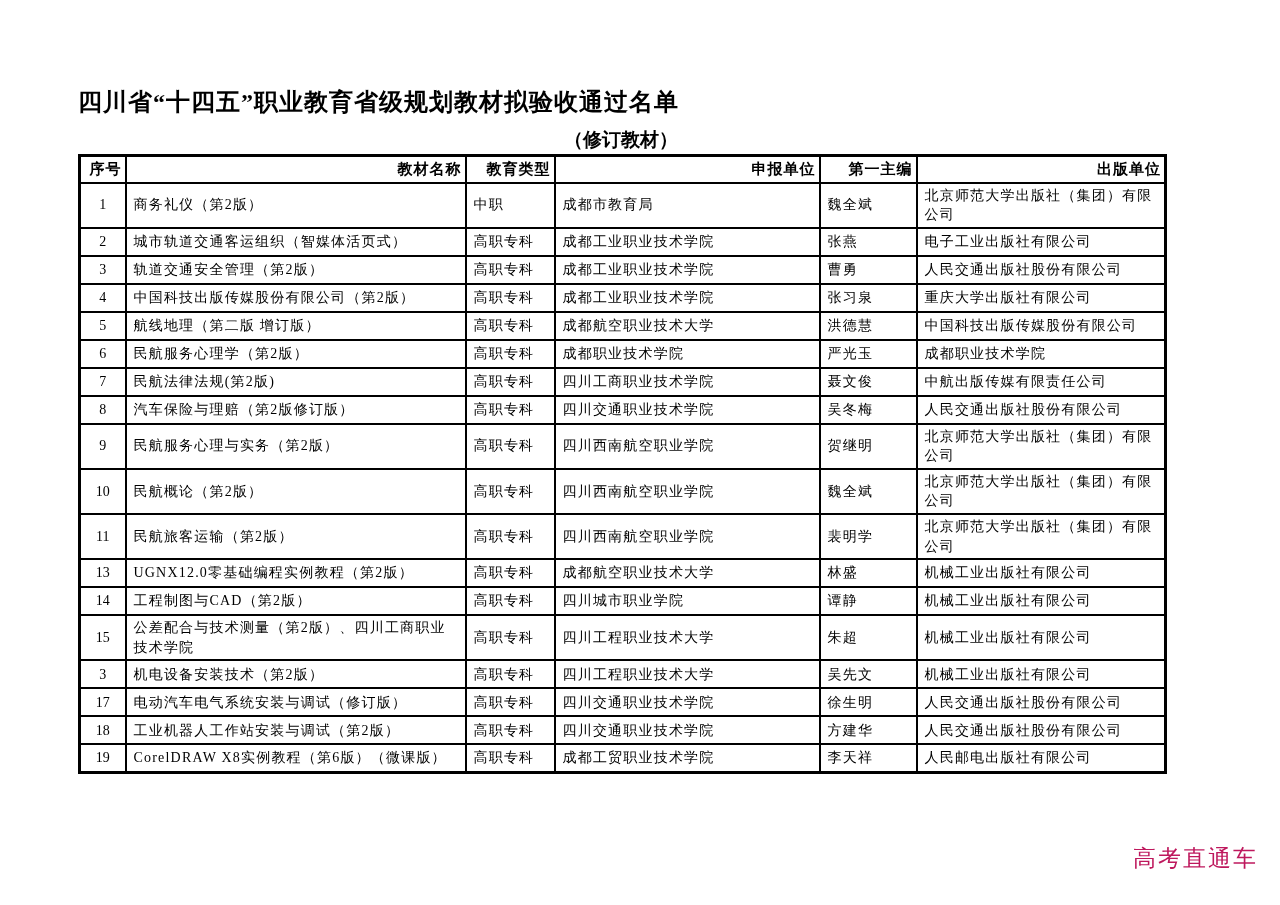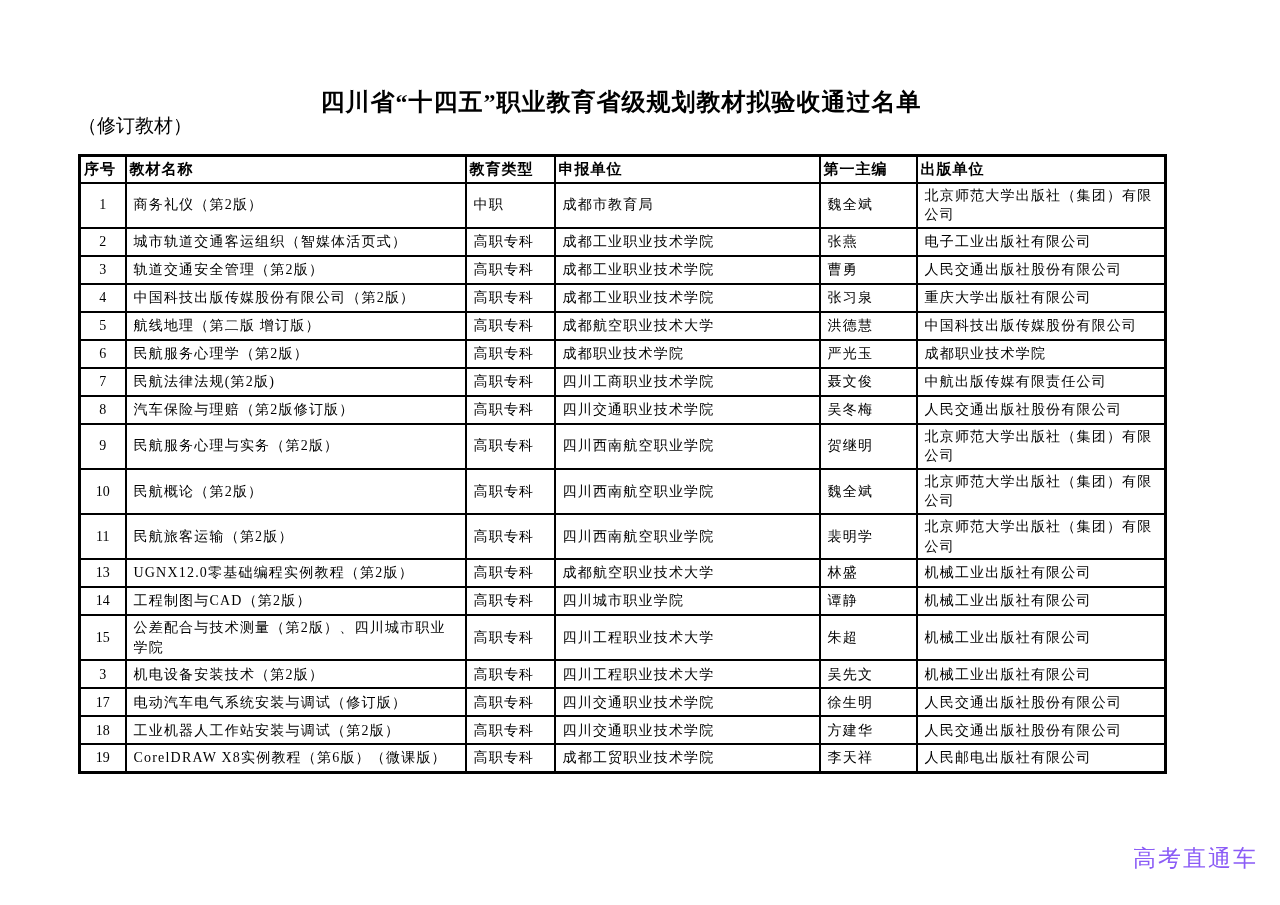--- a/index.html
+++ b/index.html
@@ -10,52 +10,52 @@
     position: relative;
     font-family: "Liberation Serif", "DejaVu Serif", serif;
     color: #000;
     overflow: hidden;
   }
   .page-title {
     position: absolute;
     top: 86px;
     left: 78px;
     width: 1086px;
-    text-align: center;
     font-size: 24px;
     font-weight: bold;
     letter-spacing: 1px;
   }
   .page-subtitle {
     position: absolute;
-    top: 113px;
+    top: 127px;
     left: 78px;
     width: 1086px;
+    text-align: center;
     font-size: 19px;
-    font-weight: normal;
+    font-weight: bold;
   }
   .doc-table {
     position: absolute;
     top: 154px;
     left: 78px;
     width: 1086px;
     border-collapse: collapse;
     table-layout: fixed;
     border: 3px solid #000;
   }
   .doc-table th, .doc-table td {
     border: 2px solid #000;
     vertical-align: middle;
     overflow: hidden;
   }
   .doc-table th {
     height: 27px;
     font-size: 15px;
     font-weight: bold;
-    text-align: left;
+    text-align: right;
     padding: 1px 3px;
     letter-spacing: 1px;
   }
   .doc-table td {
     height: 28px;
     font-size: 14px;
     padding: 2px 7px;
     line-height: 1.4;
     letter-spacing: 1.2px;
     text-align: left;
@@ -63,21 +63,21 @@
   .doc-table td.col-0 {
     text-align: center;
     letter-spacing: 0;
     padding: 2px 2px;
   }
   .watermark {
     position: absolute;
     top: 843px;
     right: 22px;
     font-size: 23px;
-    color: #8b5cf6;
+    color: #be185d;
     letter-spacing: 2px;
     text-shadow: 1px 1px 0 #ffffff;
     font-family: "Liberation Sans", "DejaVu Sans", sans-serif;
   }
 </style>
 </head>
 <body>
 
 <div class="page-title">四川省“十四五”职业教育省级规划教材拟验收通过名单</div>
 
@@ -202,21 +202,21 @@
       <tr>
         <td class="col-0">14</td>
         <td class="col-1">工程制图与CAD（第2版）</td>
         <td class="col-2">高职专科</td>
         <td class="col-3">四川城市职业学院</td>
         <td class="col-4">谭静</td>
         <td class="col-5">机械工业出版社有限公司</td>
       </tr>
       <tr>
         <td class="col-0">15</td>
-        <td class="col-1">公差配合与技术测量（第2版）、四川城市职业学院</td>
+        <td class="col-1">公差配合与技术测量（第2版）、四川工商职业技术学院</td>
         <td class="col-2">高职专科</td>
         <td class="col-3">四川工程职业技术大学</td>
         <td class="col-4">朱超</td>
         <td class="col-5">机械工业出版社有限公司</td>
       </tr>
       <tr>
         <td class="col-0">3</td>
         <td class="col-1">机电设备安装技术（第2版）</td>
         <td class="col-2">高职专科</td>
         <td class="col-3">四川工程职业技术大学</td>

